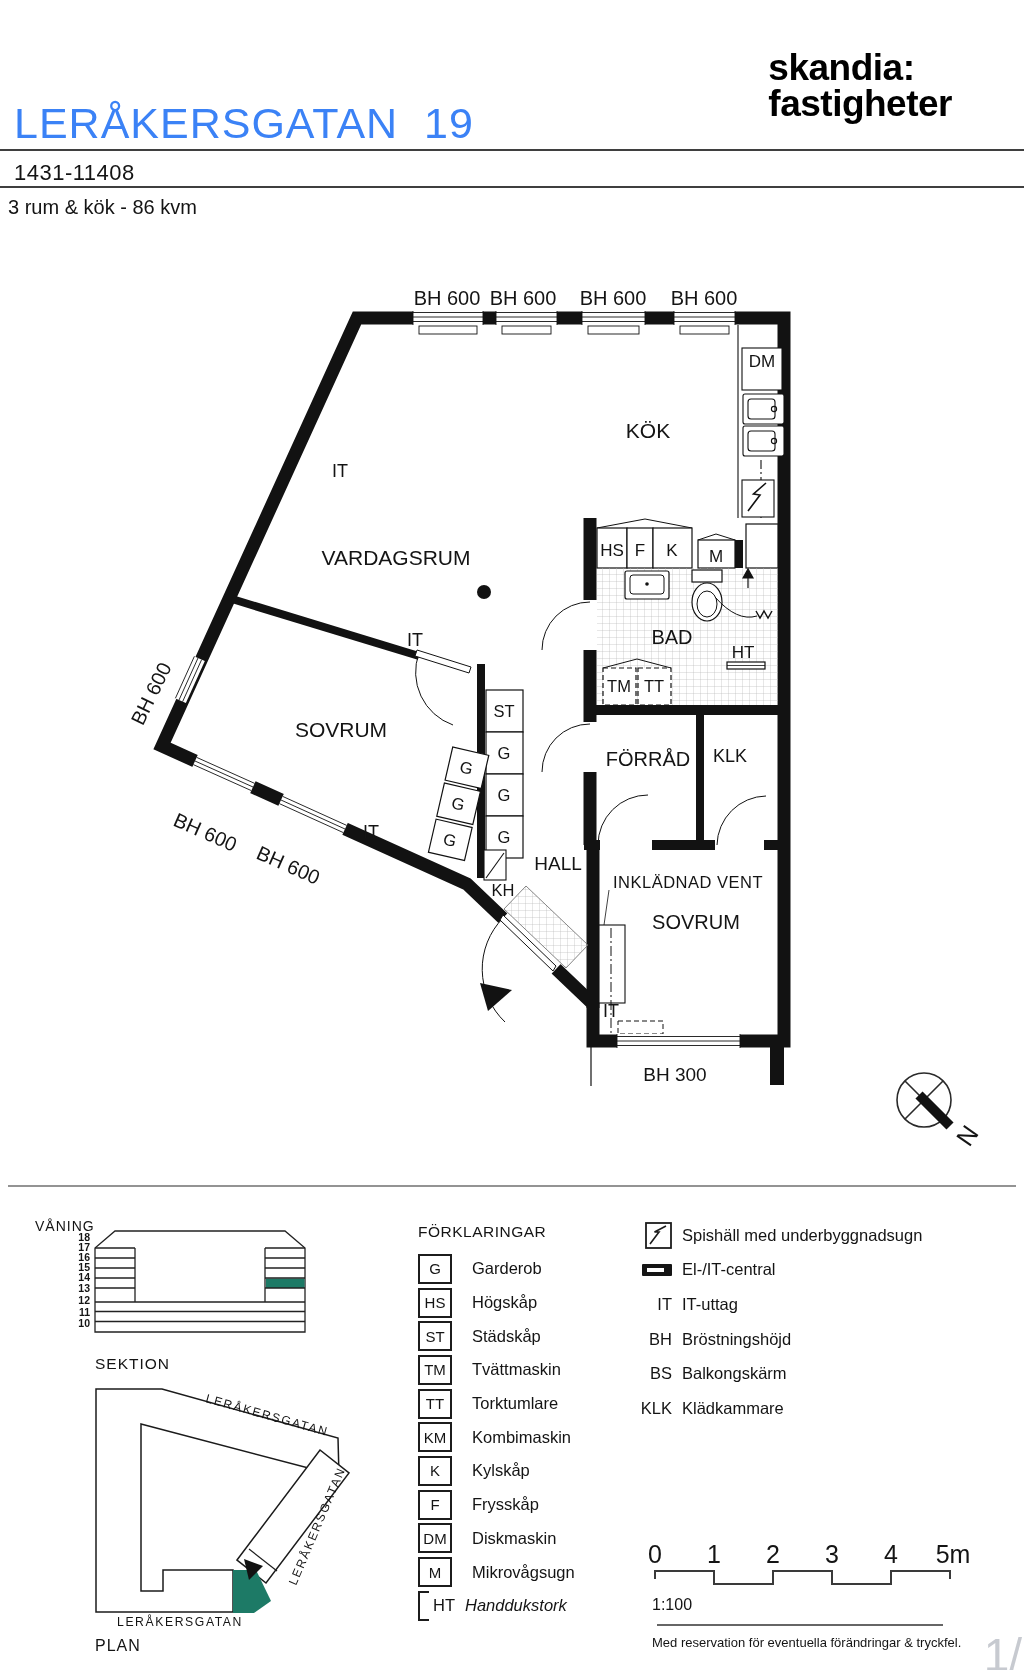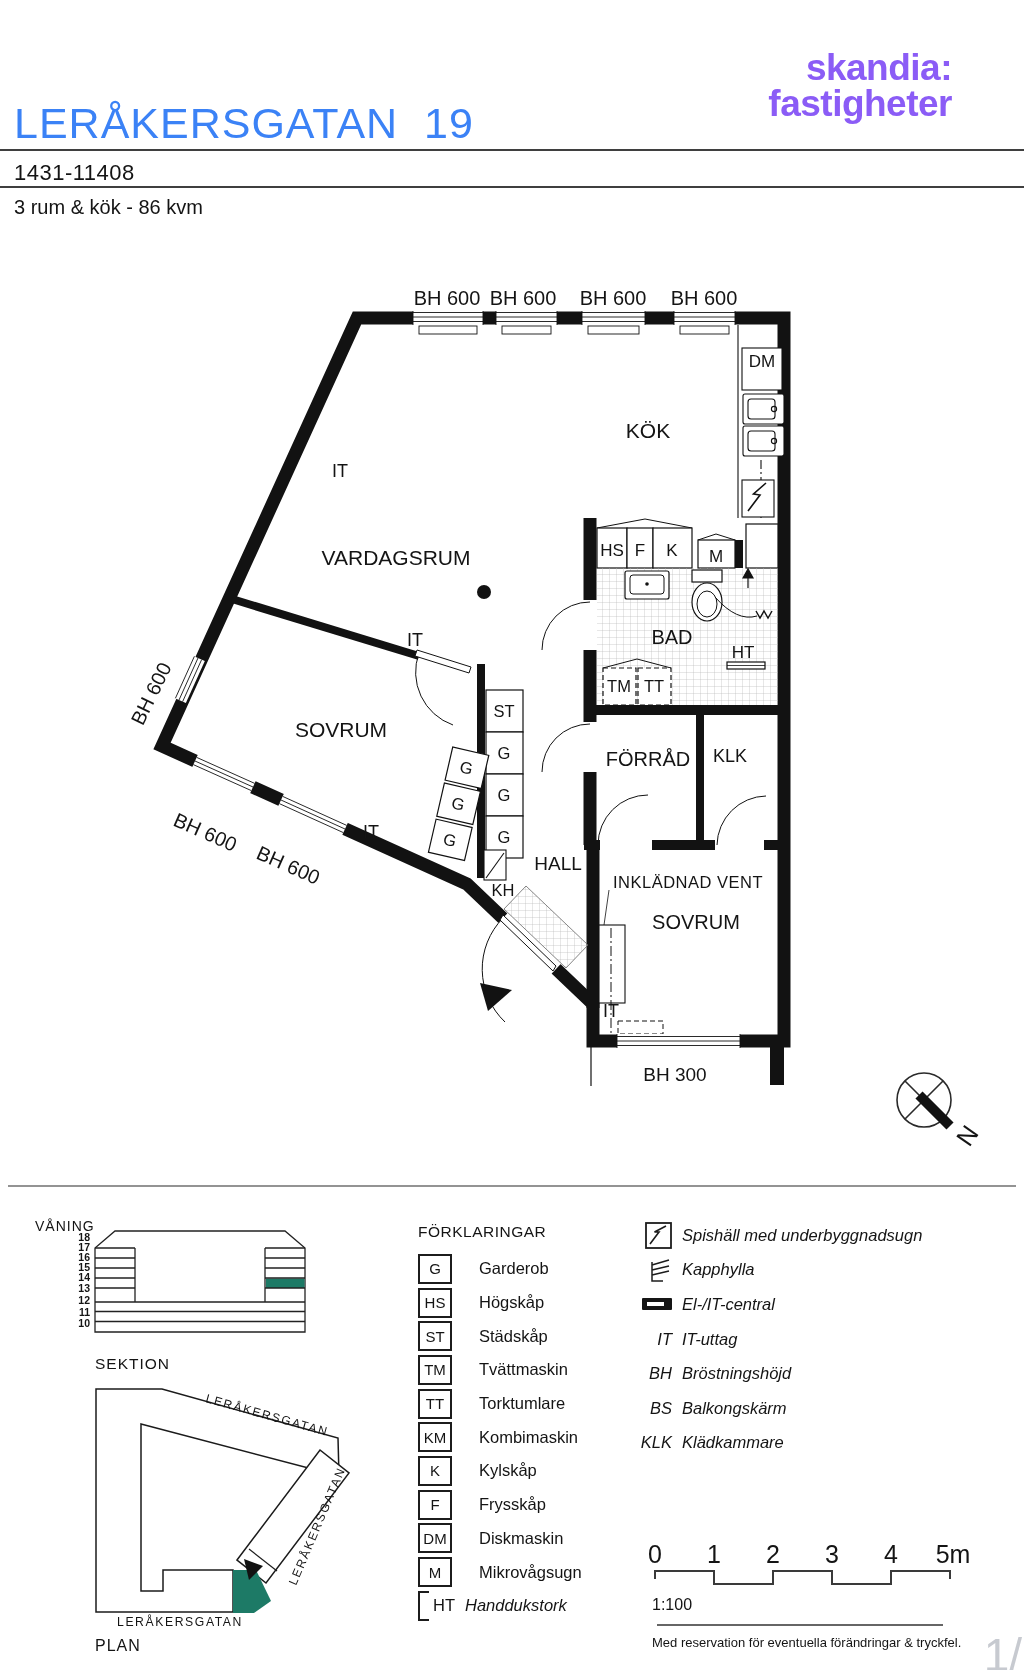--- a/index.html
+++ b/index.html
@@ -5,40 +5,40 @@
   html,body{margin:0;padding:0;}
   body{
     width:1024px;height:1670px;position:relative;background:#fff;
     font-family:"Liberation Sans", sans-serif;color:#141414;overflow:hidden;
   }
   .abs{position:absolute;}
   .title{
     left:14px;top:99px;font-size:43px;color:#3b82f6;letter-spacing:1px;white-space:pre;
   }
   .logo{
-    right:72px;top:50px;text-align:right;color:#8b5cf6;font-weight:bold;
+    right:72px;top:50px;color:#000000;font-weight:bold;
     font-size:37px;line-height:0.98;letter-spacing:-0.5px;
   }
   .rule{position:absolute;left:0;right:0;background:#3f3f3f;}
   .objnum{left:14px;top:160px;font-size:22px;letter-spacing:0.5px;}
-  .summary{left:14px;top:196px;font-size:20px;}
+  .summary{left:8px;top:196px;font-size:20px;}
   svg.canvas{position:absolute;left:0;top:0;}
   svg text{font-family:"Liberation Sans", sans-serif;fill:#141414;}
   
   .leg-title{left:418px;top:1223px;font-size:15.5px;letter-spacing:0.5px;}
   .leg-col{left:418px;top:1252px;display:flex;flex-direction:column;}
   .lrow{display:flex;align-items:center;height:33.7px;}
   .lbox{width:30px;height:26px;border:2px solid #1c1c1c;display:flex;align-items:center;
         justify-content:center;font-size:15px;flex:none;}
-  .llabel{font-size:16.5px;margin-left:27px;white-space:nowrap;}
+  .llabel{font-size:16.5px;margin-left:20px;white-space:nowrap;}
   .bracket{width:9px;height:26px;border-left:2px solid #1c1c1c;border-top:2px solid #1c1c1c;
            border-bottom:2px solid #1c1c1c;flex:none;}
   .ht-abbr{font-size:16.5px;margin-left:4px;}
   .ht-label{font-size:16.5px;margin-left:10px;font-style:italic;}
-  .sym-col{left:628px;top:1218px;display:flex;flex-direction:column;font-style:italic;}
+  .sym-col{left:628px;top:1218px;display:flex;flex-direction:column;}
   .srow{display:flex;align-items:center;height:34.6px;}
   .scell{width:44px;display:flex;justify-content:flex-end;align-items:center;
          padding-right:10px;font-size:16.5px;flex:none;}
   .slabel{font-size:16.5px;white-space:nowrap;}
   .icon-blight{position:relative;width:30px;height:9px;background:#151515;border-radius:2px;}
   .icon-blight::after{content:"";position:absolute;left:8px;top:9px;width:7px;height:7px;background:#151515;}
   .icon-elc{position:relative;width:30px;height:12px;background:#151515;border-radius:1px;}
   .icon-elc::after{content:"";position:absolute;left:5px;top:4px;width:17px;height:4px;background:#fff;}
   .page-frag{right:2px;top:1628px;font-size:46px;color:#c7cad0;}
 </style>
@@ -384,28 +384,20 @@
     <div class="scell">
       <svg width="27" height="27">
         <rect x="1" y="1" width="25" height="25" fill="none" stroke="#1c1c1c" stroke-width="1.8"></rect>
         <path d="M5 22 L14 10 L9.5 10 L21 4" fill="none" stroke="#1c1c1c" stroke-width="1.6"></path>
       </svg>
     </div>
     <div class="slabel">Spishäll med underbyggnadsugn</div>
   </div>
   <div class="srow">
     <div class="scell">
-      <svg width="26" height="27">
-        <path d="M23 4 L6 9 M23 10 L6 14 M23 15 L6 19 M6 6 V25 H17" fill="none" stroke="#1c1c1c" stroke-width="1.5"></path>
-      </svg>
-    </div>
-    <div class="slabel">Kapphylla</div>
-  </div>
-  <div class="srow">
-    <div class="scell">
         <div class="icon-elc"></div>
       </div>
     <div class="slabel">El-/IT-central</div>
   </div>
   <div class="srow">
     <div class="scell">IT</div>
     <div class="slabel">IT-uttag</div>
   </div>
   <div class="srow">
     <div class="scell">BH</div>

